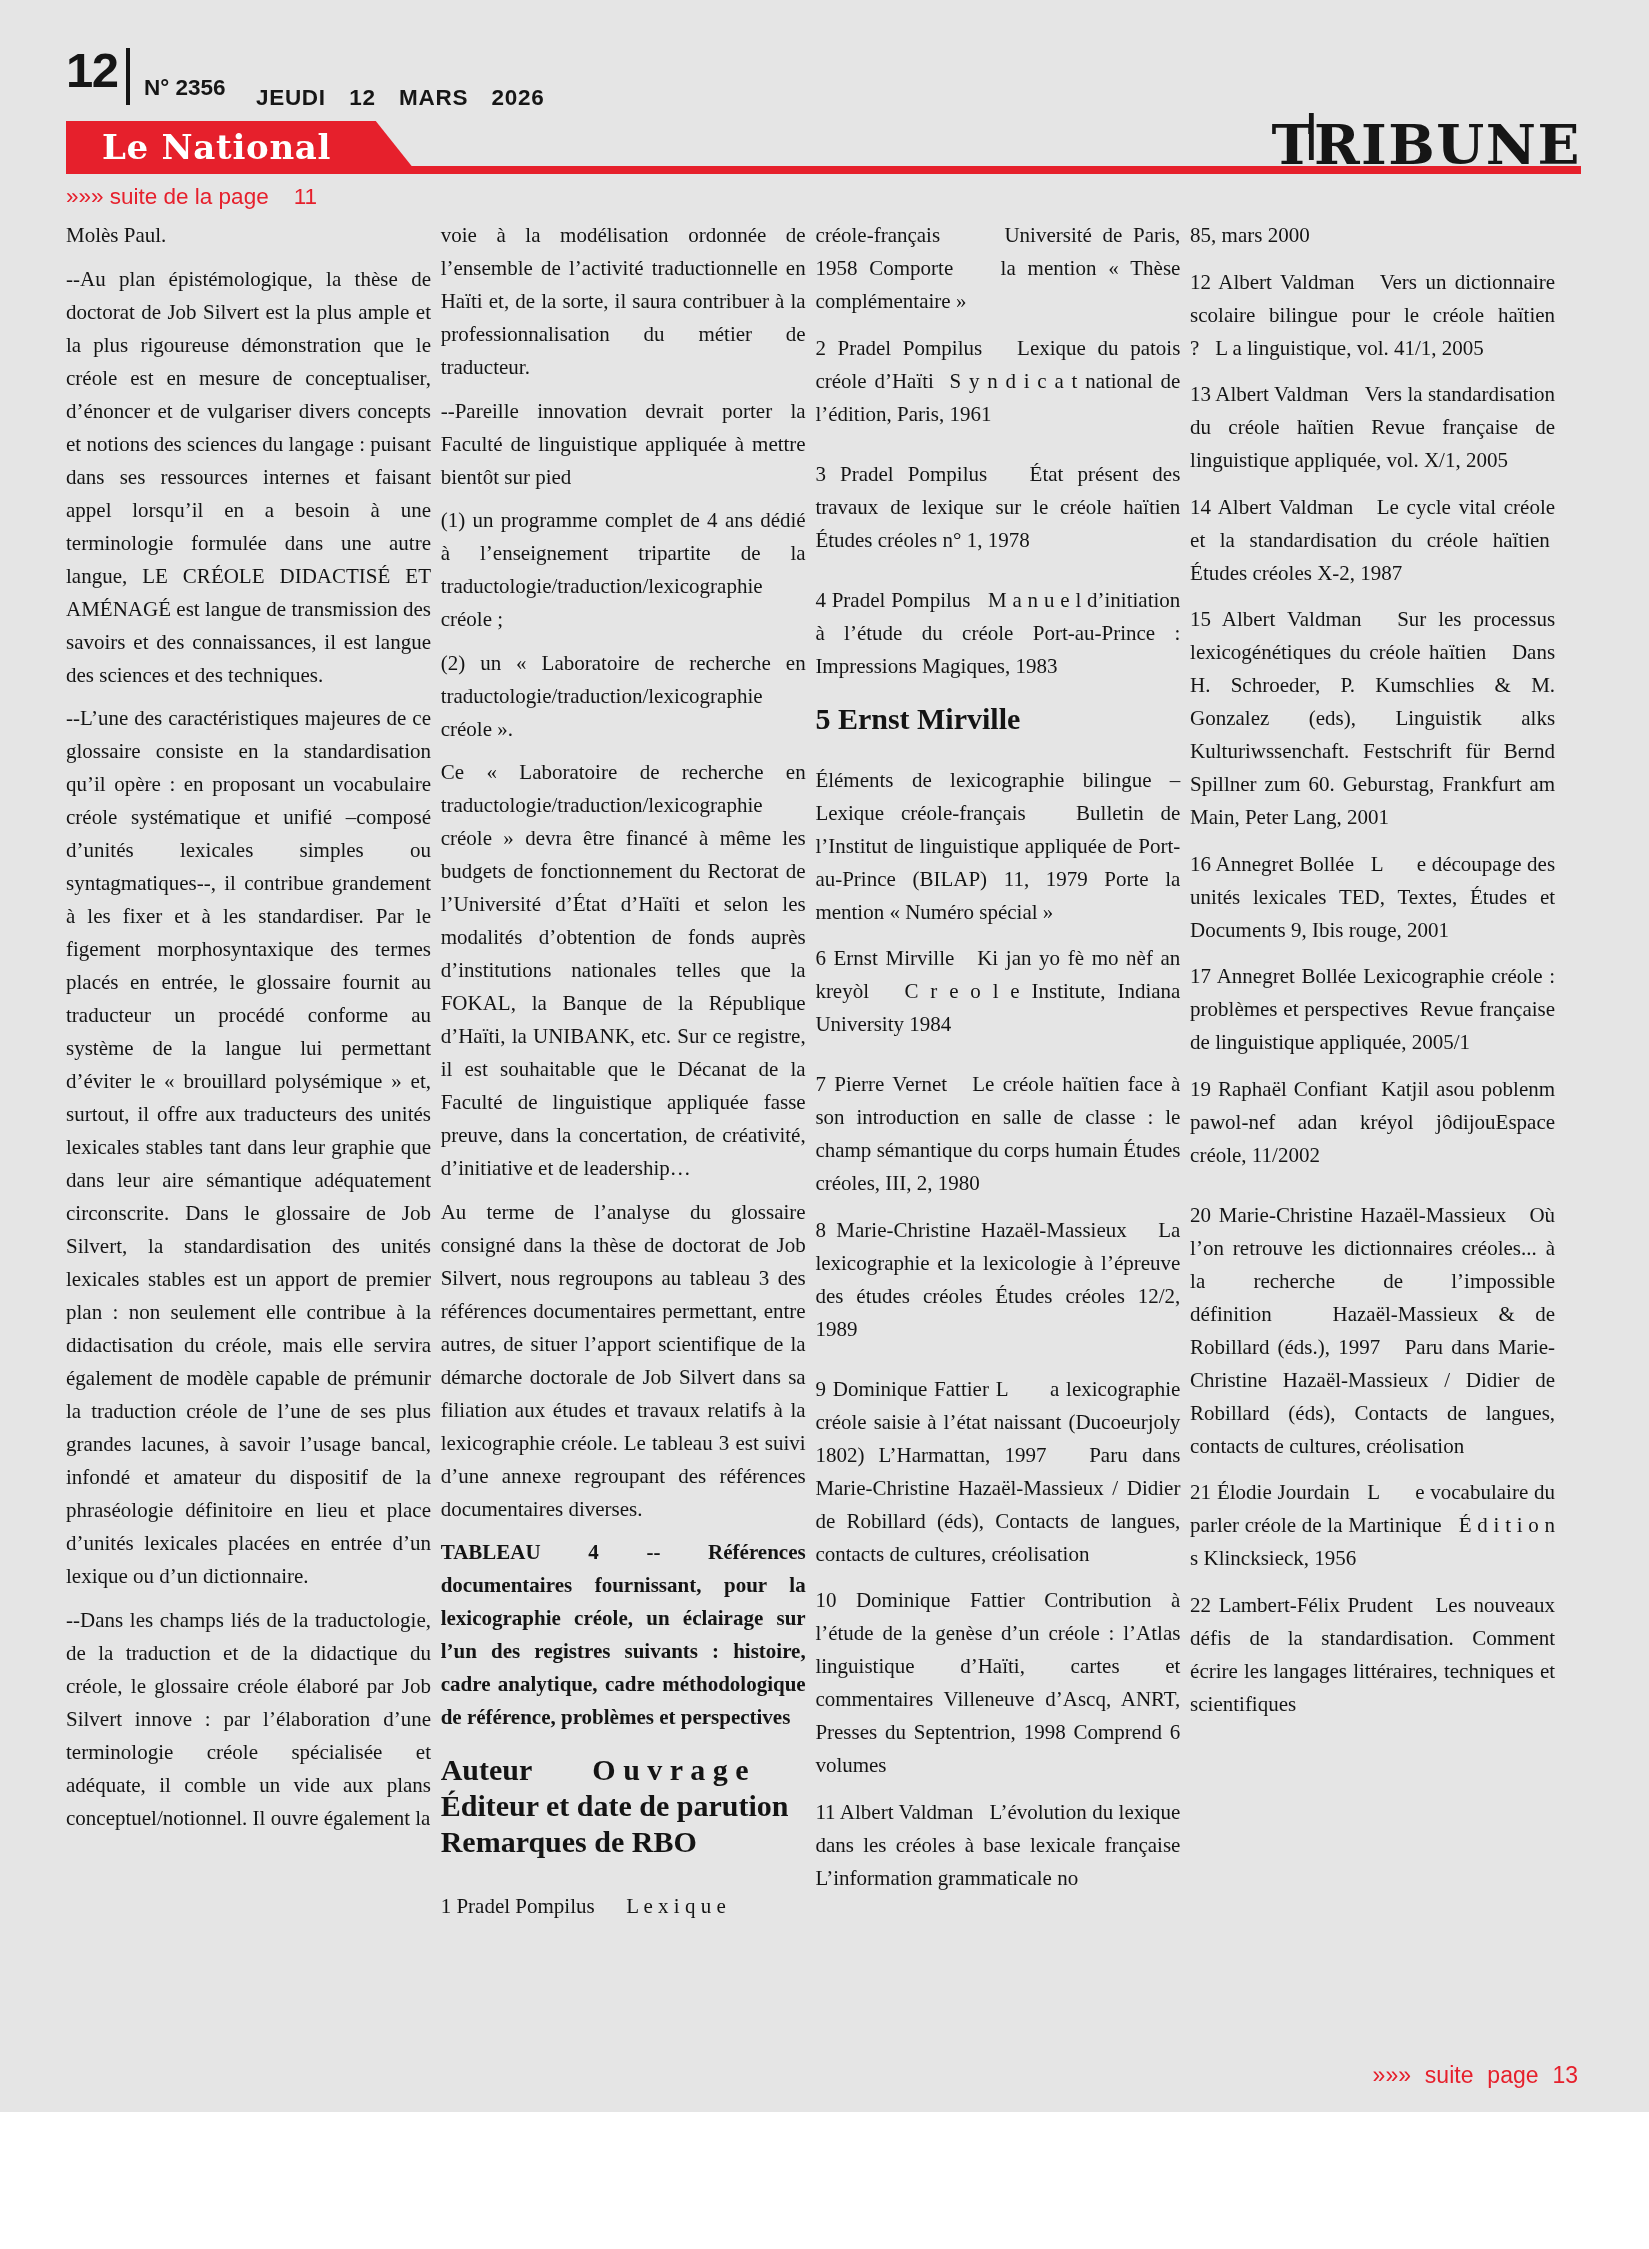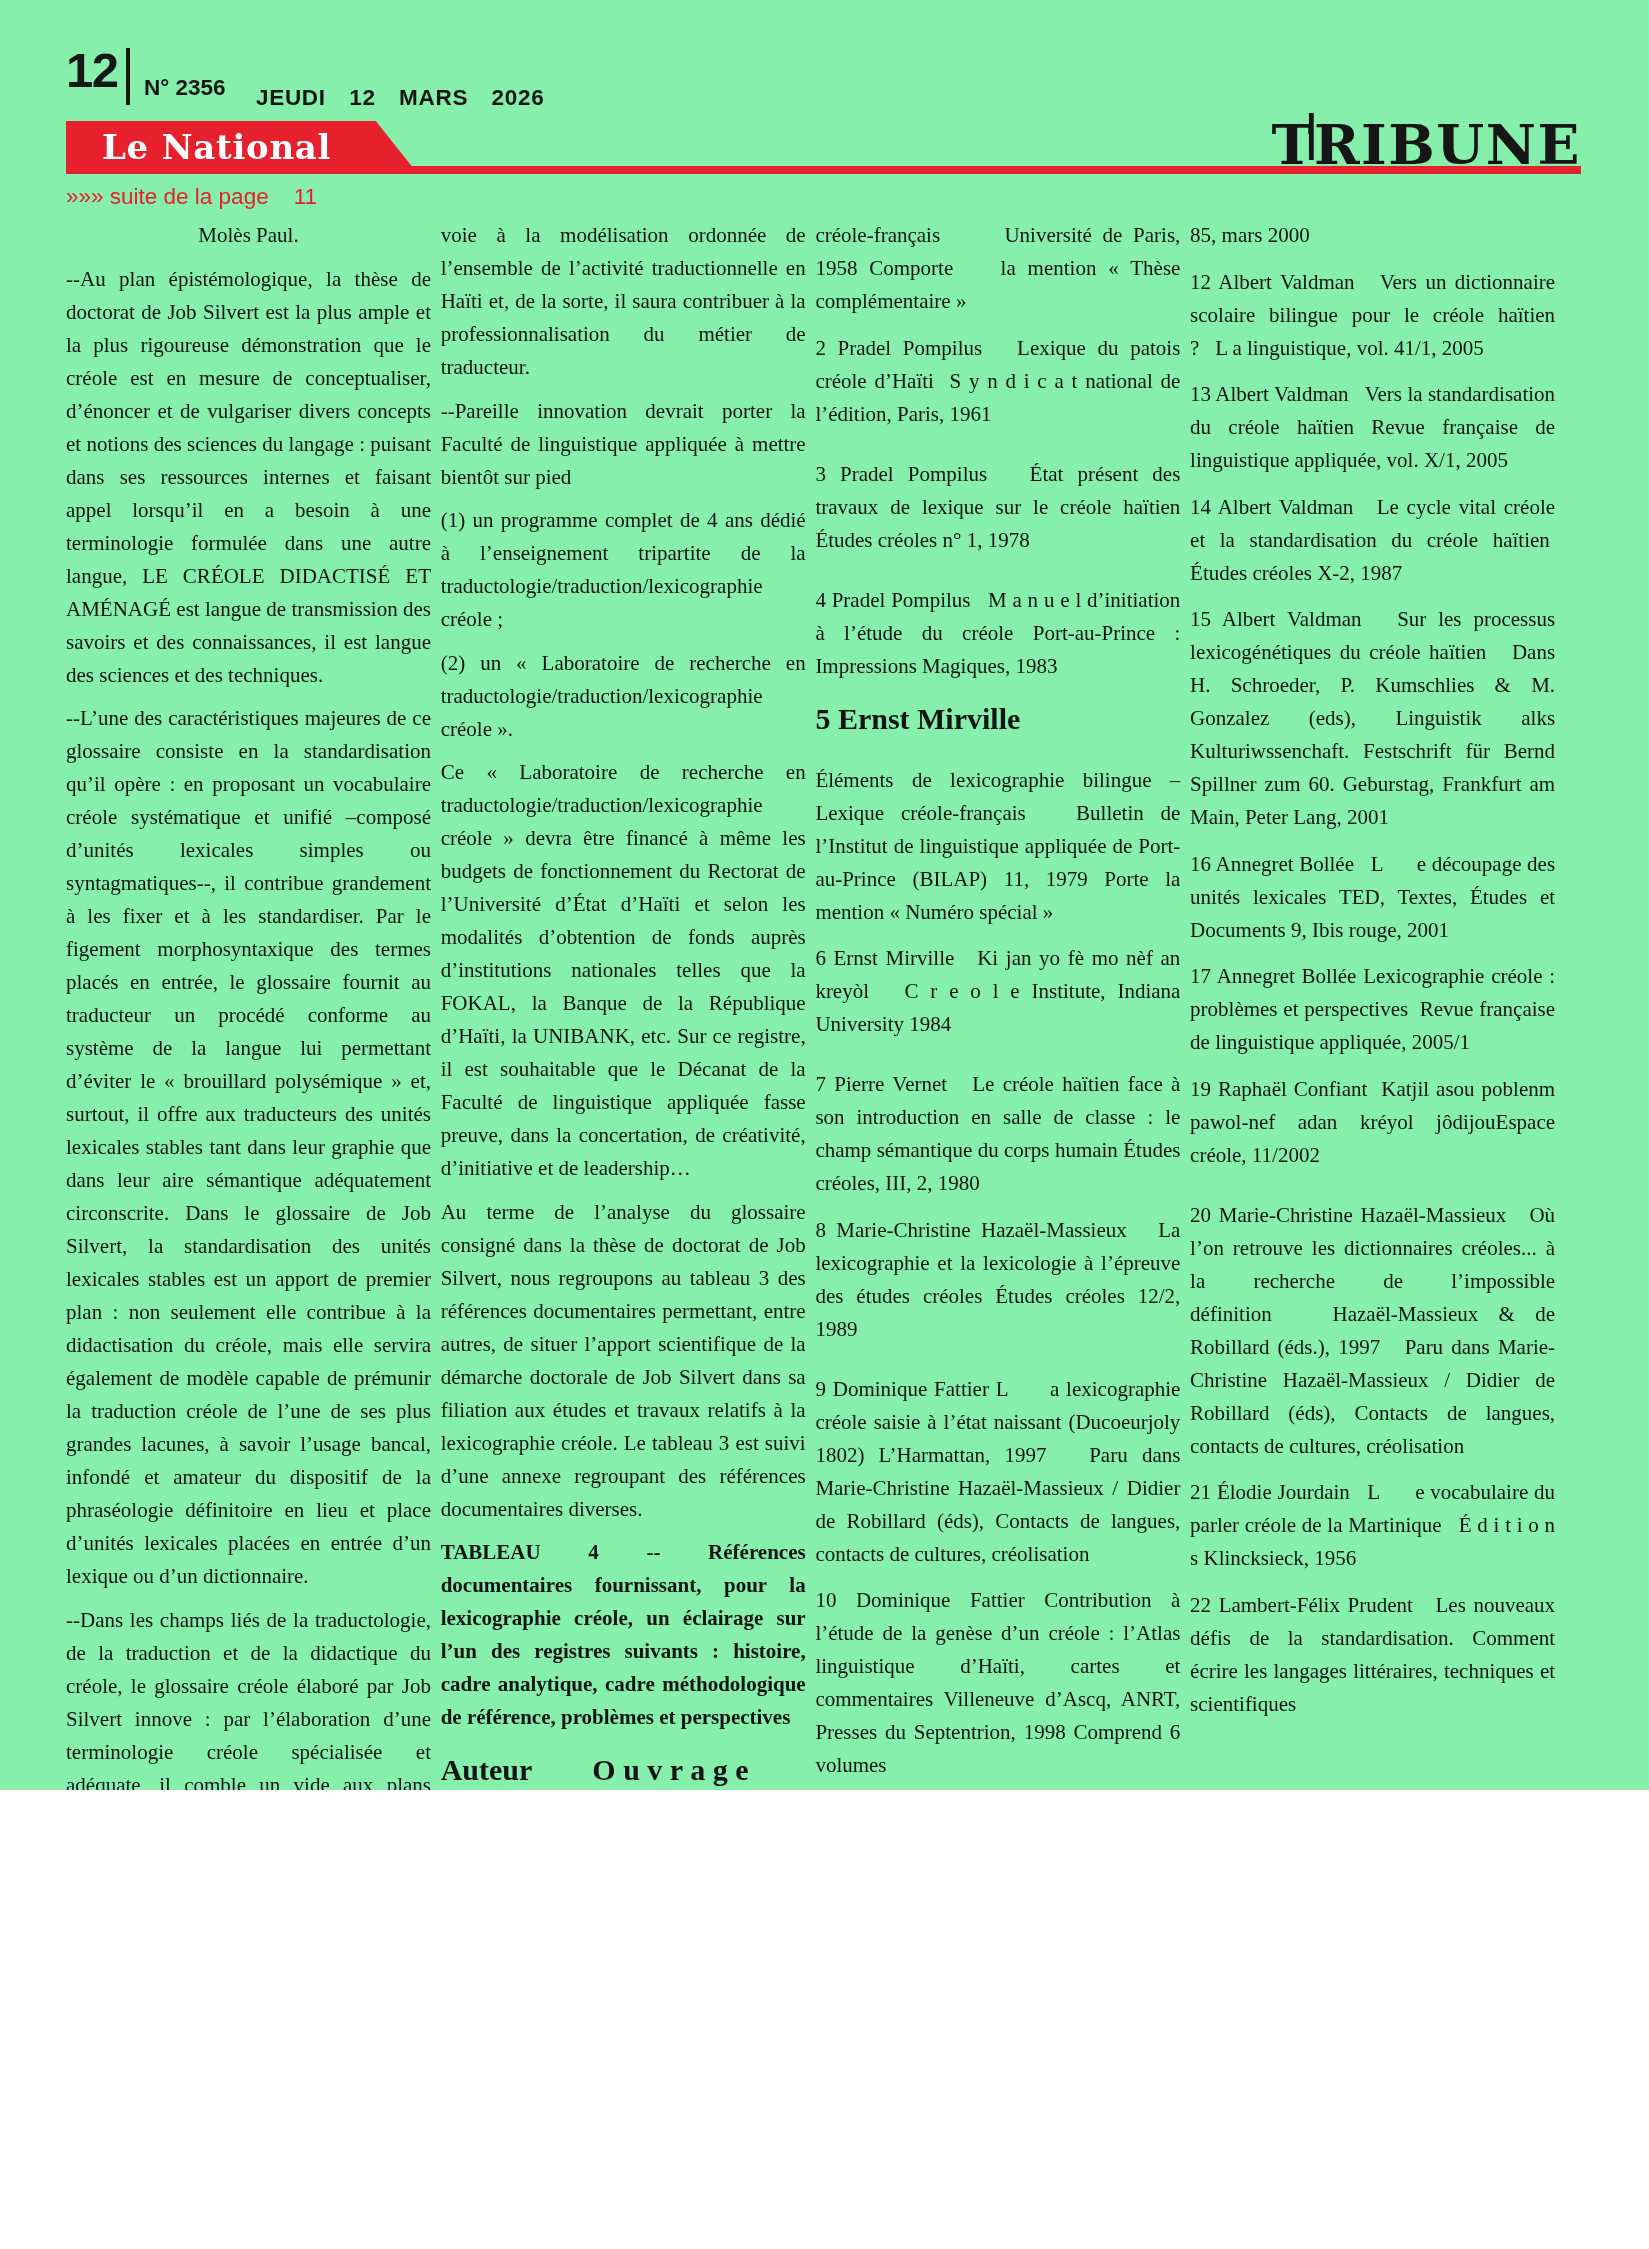--- a/index.html
+++ b/index.html
@@ -1,16 +1,16 @@
 <!DOCTYPE html>
 <html style="font-size:12px"><head>
 <meta charset="utf-8">
 <style>
   html,body{margin:0;padding:0;background:#ffffff;}
-  .page{position:relative;width:1650px;height:1790px;background:#86efac;overflow:hidden;
+  .page{position:relative;width:1650px;height:2112px;background:#e5e5e5;overflow:hidden;
         font-family:"Liberation Serif",serif;color:#141414;}
 
   
   .pgnum{position:absolute;left:66px;top:42px;font-family:"Liberation Sans",sans-serif;
          font-weight:700;font-size:49px;letter-spacing:-1.5px;color:#161616;}
   .pgrule{position:absolute;left:126px;top:48px;width:3.7px;height:57px;background:#161616;}
   .issue{position:absolute;left:144px;top:75px;font-family:"Liberation Sans",sans-serif;
          font-weight:700;font-size:22.5px;color:#161616;}
   .date{position:absolute;left:256px;top:85px;font-family:"Liberation Sans",sans-serif;
         font-weight:700;font-size:22.5px;letter-spacing:0.7px;word-spacing:16.5px;color:#161616;}
@@ -29,21 +29,21 @@
   .cont-top{position:absolute;left:66px;top:184px;font-family:"Liberation Sans",sans-serif;
             font-size:22.5px;color:#e6202c;}
   .cont-bottom{position:absolute;right:72px;top:2062px;font-family:"Liberation Sans",sans-serif;
                font-size:23px;color:#e6202c;word-spacing:7.5px;}
 
   
   .cols{position:absolute;left:66px;top:219px;display:grid;
         grid-template-columns:repeat(4,365px);column-gap:9.7px;}
   .col{font-size:21px;line-height:33px;text-align:justify;}
   .col p{margin:0 0 10.5px 0;}
-  .byline{text-align:center;}
+  .byline{text-align:left;}
   .tableau{font-weight:700;}
   .col-heading{font-family:"Liberation Serif",serif;font-weight:700;font-size:30px;
                line-height:36px;text-align:left;white-space:pre-line;margin:18px 0 0 0 !important;}
   .entry{margin:0 0 13.5px 0 !important;}
   .sp{margin-top:27px !important;}
   .first-cell{margin-top:30px !important;text-align:left;}
 </style>
 </head>
 <body>
 

